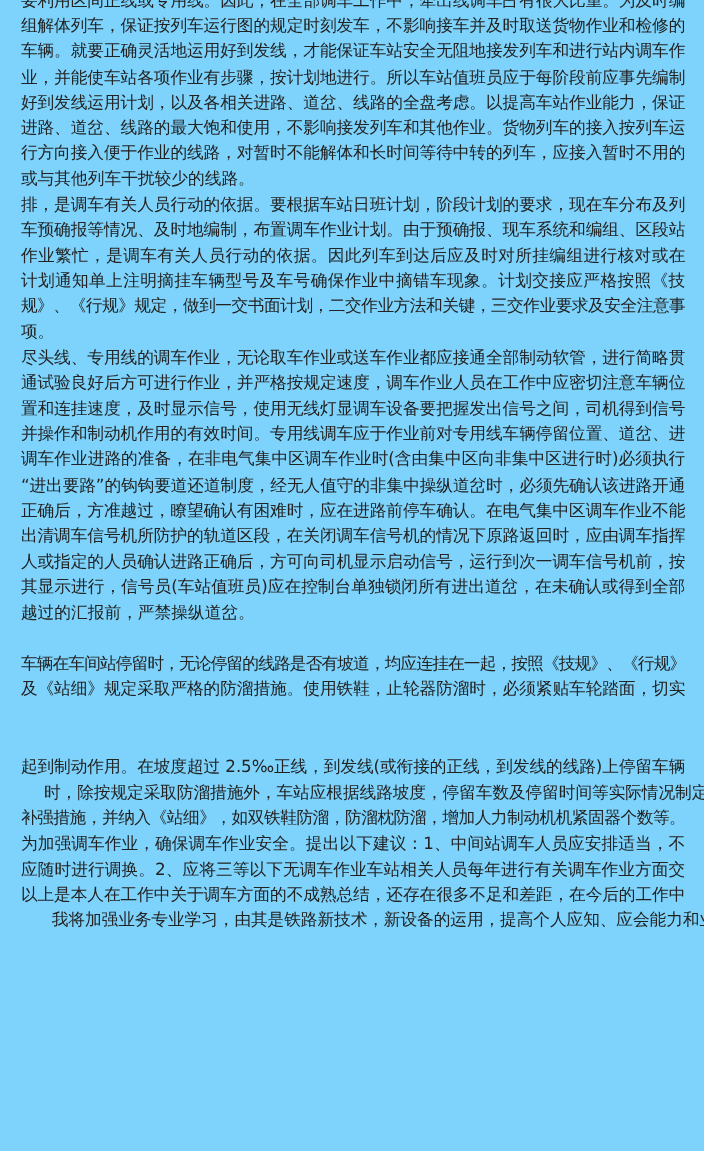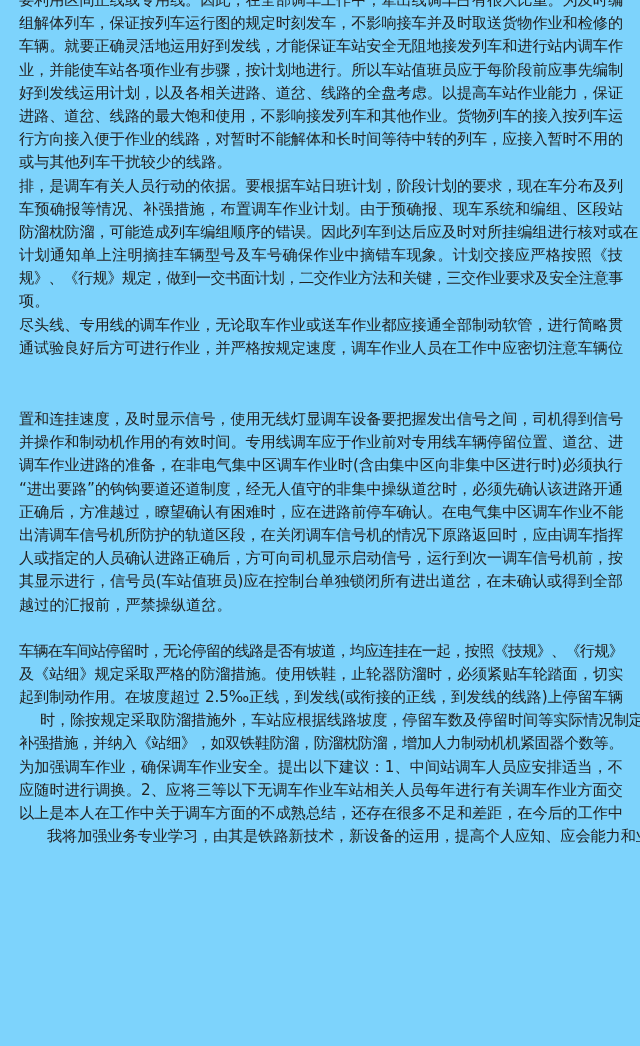--- a/index.html
+++ b/index.html
@@ -51,28 +51,28 @@
   <div class="block" id="block-1">
     <span class="line" style="letter-spacing: -0.09px;">要利用区间正线或专用线。因此，在全部调车工作中，牵出线调车占有很大比重。为及时编</span>
     <span class="line" style="letter-spacing: -0.09px;">组解体列车，保证按列车运行图的规定时刻发车，不影响接车并及时取送货物作业和检修的</span>
     <span class="line" style="letter-spacing: -0.09px;">车辆。就要正确灵活地运用好到发线，才能保证车站安全无阻地接发列车和进行站内调车作</span>
     <span class="line" style="letter-spacing: -0.09px;">业，并能使车站各项作业有步骤，按计划地进行。所以车站值班员应于每阶段前应事先编制</span>
     <span class="line" style="letter-spacing: -0.09px;">好到发线运用计划，以及各相关进路、道岔、线路的全盘考虑。以提高车站作业能力，保证</span>
     <span class="line" style="letter-spacing: -0.09px;">进路、道岔、线路的最大饱和使用，不影响接发列车和其他作业。货物列车的接入按列车运</span>
     <span class="line" style="letter-spacing: -0.09px;">行方向接入便于作业的线路，对暂时不能解体和长时间等待中转的列车，应接入暂时不用的</span>
     <span class="line last">或与其他列车干扰较少的线路。</span>
     <span class="line" style="letter-spacing: -0.09px;">排，是调车有关人员行动的依据。要根据车站日班计划，阶段计划的要求，现在车分布及列</span>
-    <span class="line" style="letter-spacing: -0.09px;">车预确报等情况、补强措施，布置调车作业计划。由于预确报、现车系统和编组、区段站</span>
-    <span class="line" style="letter-spacing: -0.09px;">防溜枕防溜，可能造成列车编组顺序的错误。因此列车到达后应及时对所挂编组进行核对或在</span>
+    <span class="line" style="letter-spacing: -0.09px;">车预确报等情况、及时地编制，布置调车作业计划。由于预确报、现车系统和编组、区段站</span>
+    <span class="line" style="letter-spacing: -0.09px;">作业繁忙，是调车有关人员行动的依据。因此列车到达后应及时对所挂编组进行核对或在</span>
     <span class="line" style="letter-spacing: 0px;">计划通知单上注明摘挂车辆型号及车号确保作业中摘错车现象。计划交接应严格按照《技</span>
     <span class="line" style="letter-spacing: -0.467px;">规》、《行规》规定，做到一交书面计划，二交作业方法和关键，三交作业要求及安全注意事</span>
     <span class="line last">项。</span>
     <span class="line" style="letter-spacing: -0.09px;">尽头线、专用线的调车作业，无论取车作业或送车作业都应接通全部制动软管，进行简略贯</span>
     <span class="line" style="letter-spacing: -0.09px;">通试验良好后方可进行作业，并严格按规定速度，调车作业人员在工作中应密切注意车辆位</span>
-    <span class="line" style="letter-spacing: -0.09px; margin-top: 48px;">置和连挂速度，及时显示信号，使用无线灯显调车设备要把握发出信号之间，司机得到信号</span>
+    <span class="line" style="letter-spacing: -0.09px;">置和连挂速度，及时显示信号，使用无线灯显调车设备要把握发出信号之间，司机得到信号</span>
     <span class="line" style="letter-spacing: -0.09px;">并操作和制动机作用的有效时间。专用线调车应于作业前对专用线车辆停留位置、道岔、进</span>
     <span class="line" style="letter-spacing: -0.004px;">调车作业进路的准备，在非电气集中区调车作业时(含由集中区向非集中区进行时)必须执行</span>
     <span class="line" style="letter-spacing: -0.102px;">“进出要路”的钩钩要道还道制度，经无人值守的非集中操纵道岔时，必须先确认该进路开通</span>
     <span class="line" style="letter-spacing: -0.09px;">正确后，方准越过，瞭望确认有困难时，应在进路前停车确认。在电气集中区调车作业不能</span>
     <span class="line" style="letter-spacing: -0.09px;">出清调车信号机所防护的轨道区段，在关闭调车信号机的情况下原路返回时，应由调车指挥</span>
     <span class="line" style="letter-spacing: -0.09px;">人或指定的人员确认进路正确后，方可向司机显示启动信号，运行到次一调车信号机前，按</span>
     <span class="line" style="letter-spacing: -0.004px;">其显示进行，信号员(车站值班员)应在控制台单独锁闭所有进出道岔，在未确认或得到全部</span>
     <span class="line last">越过的汇报前，严禁操纵道岔。</span>
     <span class="line" style="letter-spacing: -0.826px; margin-top: 23px;">车辆在车间站停留时，无论停留的线路是否有坡道，均应连挂在一起，按照《技规》、《行规》</span>
     <span class="line" style="letter-spacing: -0.09px;">及《站细》规定采取严格的防溜措施。使用铁鞋，止轮器防溜时，必须紧贴车轮踏面，切实</span>

